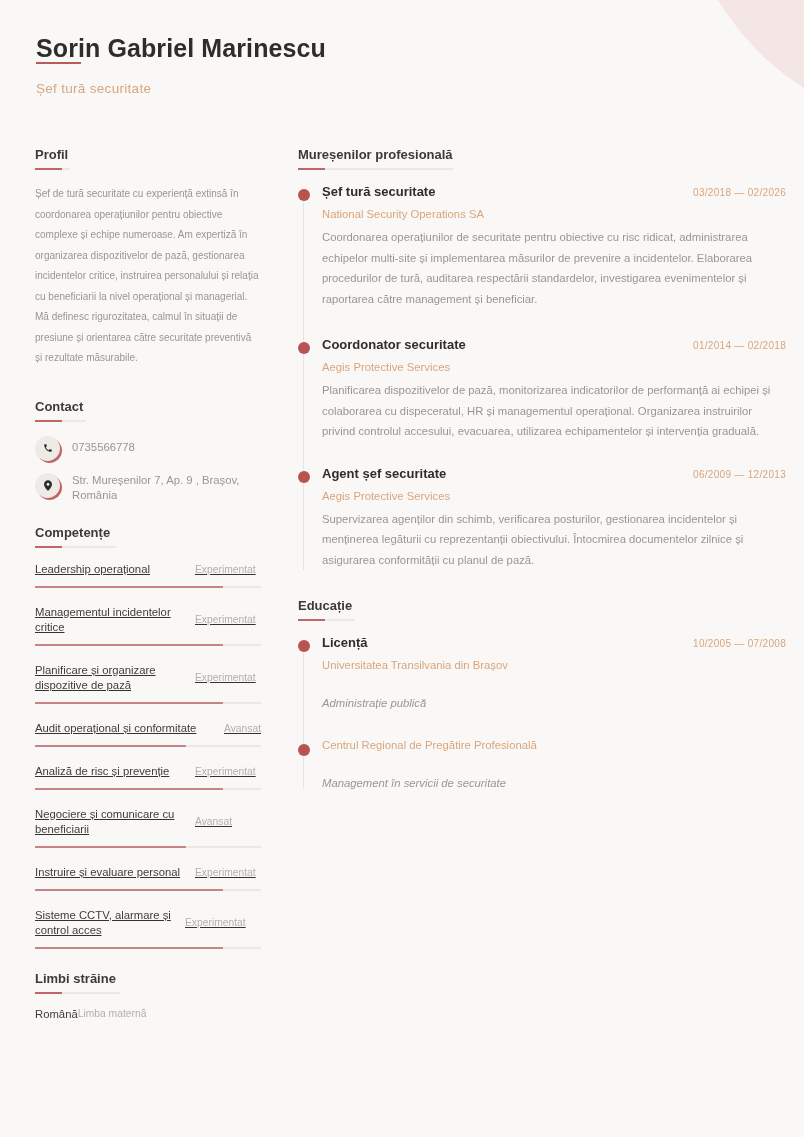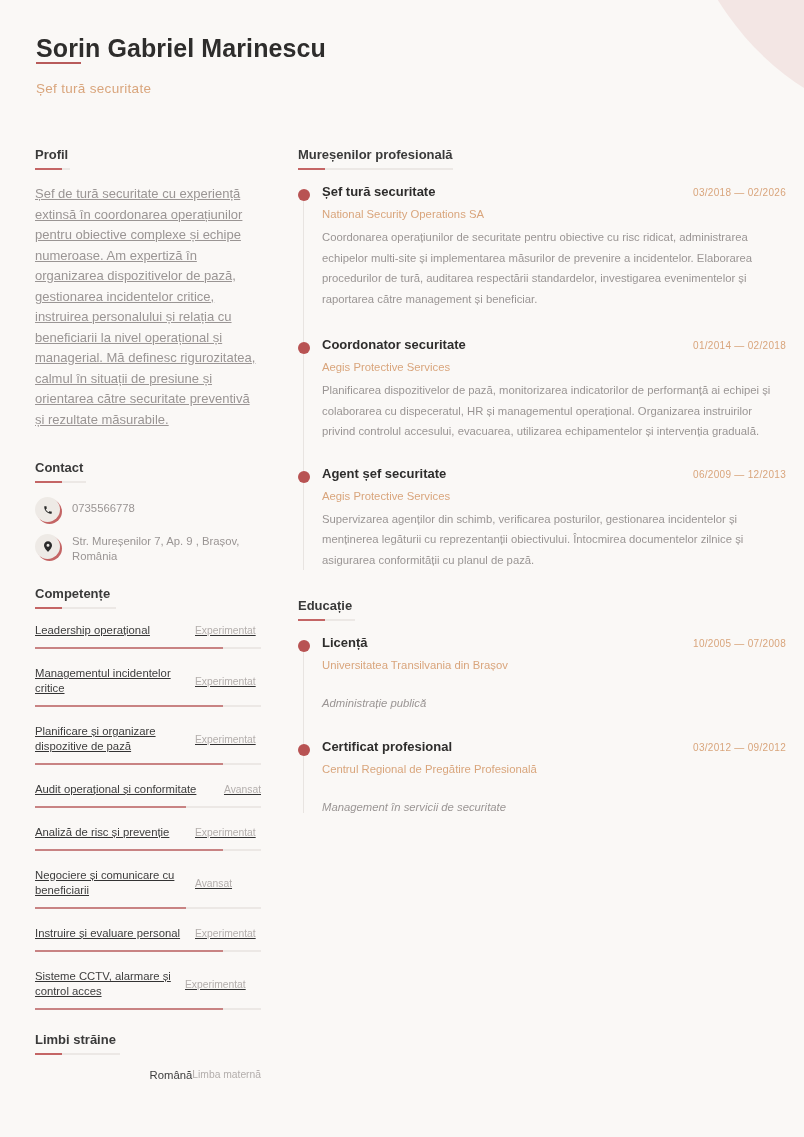--- a/index.html
+++ b/index.html
@@ -36,39 +36,39 @@
       padding-bottom: 8px; margin-bottom: 14px; display: inline-block;
     }
     .section-title::after {
       content: ""; position: absolute; left: 0; bottom: 0; height: 2px; width: 100%;
       background: #ece8e5;
     }
     .section-title .accent {
       position: absolute; left: 0; bottom: 0; width: 27px; height: 2px; background: #c46565; z-index: 1;
     }
 
-    .profile-text { font-size: 13px; line-height: 20.5px; color: #9a9594; text-decoration: underline; }
+    .profile-text { font-size: 10px; line-height: 20.5px; color: #9a9594; }
 
     .contact-list { margin-top: 0; }
     .contact-item { display: flex; align-items: flex-start; margin-bottom: 12px; }
     .contact-icon {
       width: 25px; height: 25px; border-radius: 50%; background: #eeeae6;
       box-shadow: 2px 2px 0 #c46565; display: flex; align-items: center; justify-content: center;
       flex-shrink: 0; margin-right: 12px;
     }
     .contact-text { font-size: 11.3px; color: #9a9594; line-height: 15px; padding-top: 4px; }
 
     .skill { margin-bottom: 0; }
     .skill-row { display: flex; align-items: center; text-decoration: underline; }
     .skill-name { font-size: 11.3px; color: #3d3d3d; line-height: 15px; width: 160px; }
     .skill-level { font-size: 10.3px; color: #b3aeac; white-space: nowrap; }
     .skill-bar { position: relative; height: 2px; background: #ece8e5; margin-top: 9px; margin-bottom: 17px; }
     .skill-fill { position: absolute; left: 0; top: 0; height: 2px; background: #c88383; }
 
-    .lang-row { display: flex; justify-content: flex-end; font-size: 11.3px; }
+    .lang-row { display: flex; justify-content: flex-start; font-size: 11.3px; }
     .lang-name { color: #3d3d3d; }
     .lang-level { font-size: 10.3px; color: #b3aeac; }
 
     .timeline { position: relative; padding-left: 24px; }
     .timeline-line { position: absolute; left: 5px; top: 12px; bottom: 0; width: 1px; background: #e8e4e1; }
     .entry { position: relative; }
     .entry-dot {
       position: absolute; left: -24px; top: 5px; width: 12px; height: 12px; border-radius: 50%; background: #b85353;
     }
     .entry-head { display: flex; justify-content: space-between; align-items: baseline; }
@@ -268,22 +268,18 @@
         <span class="entry-dot"></span>
         <div class="entry-head">
             <span class="entry-title">Licență</span>
             <span class="entry-date">10/2005 — 07/2008</span>
           </div>
         <div class="entry-org">Universitatea Transilvania din Brașov</div>
         <div class="entry-italic">Administrație publică</div>
       </div>
       <div class="entry" style="margin-top:30px">
         <span class="entry-dot"></span>
-        <div class="entry-head">
-            <span class="entry-title">Certificat profesional</span>
-            <span class="entry-date">03/2012 — 09/2012</span>
-          </div>
         <div class="entry-org">Centrul Regional de Pregătire Profesională</div>
         <div class="entry-italic">Management în servicii de securitate</div>
       </div>
     </div>
   </section>
 </main>
 
 </body></html>

